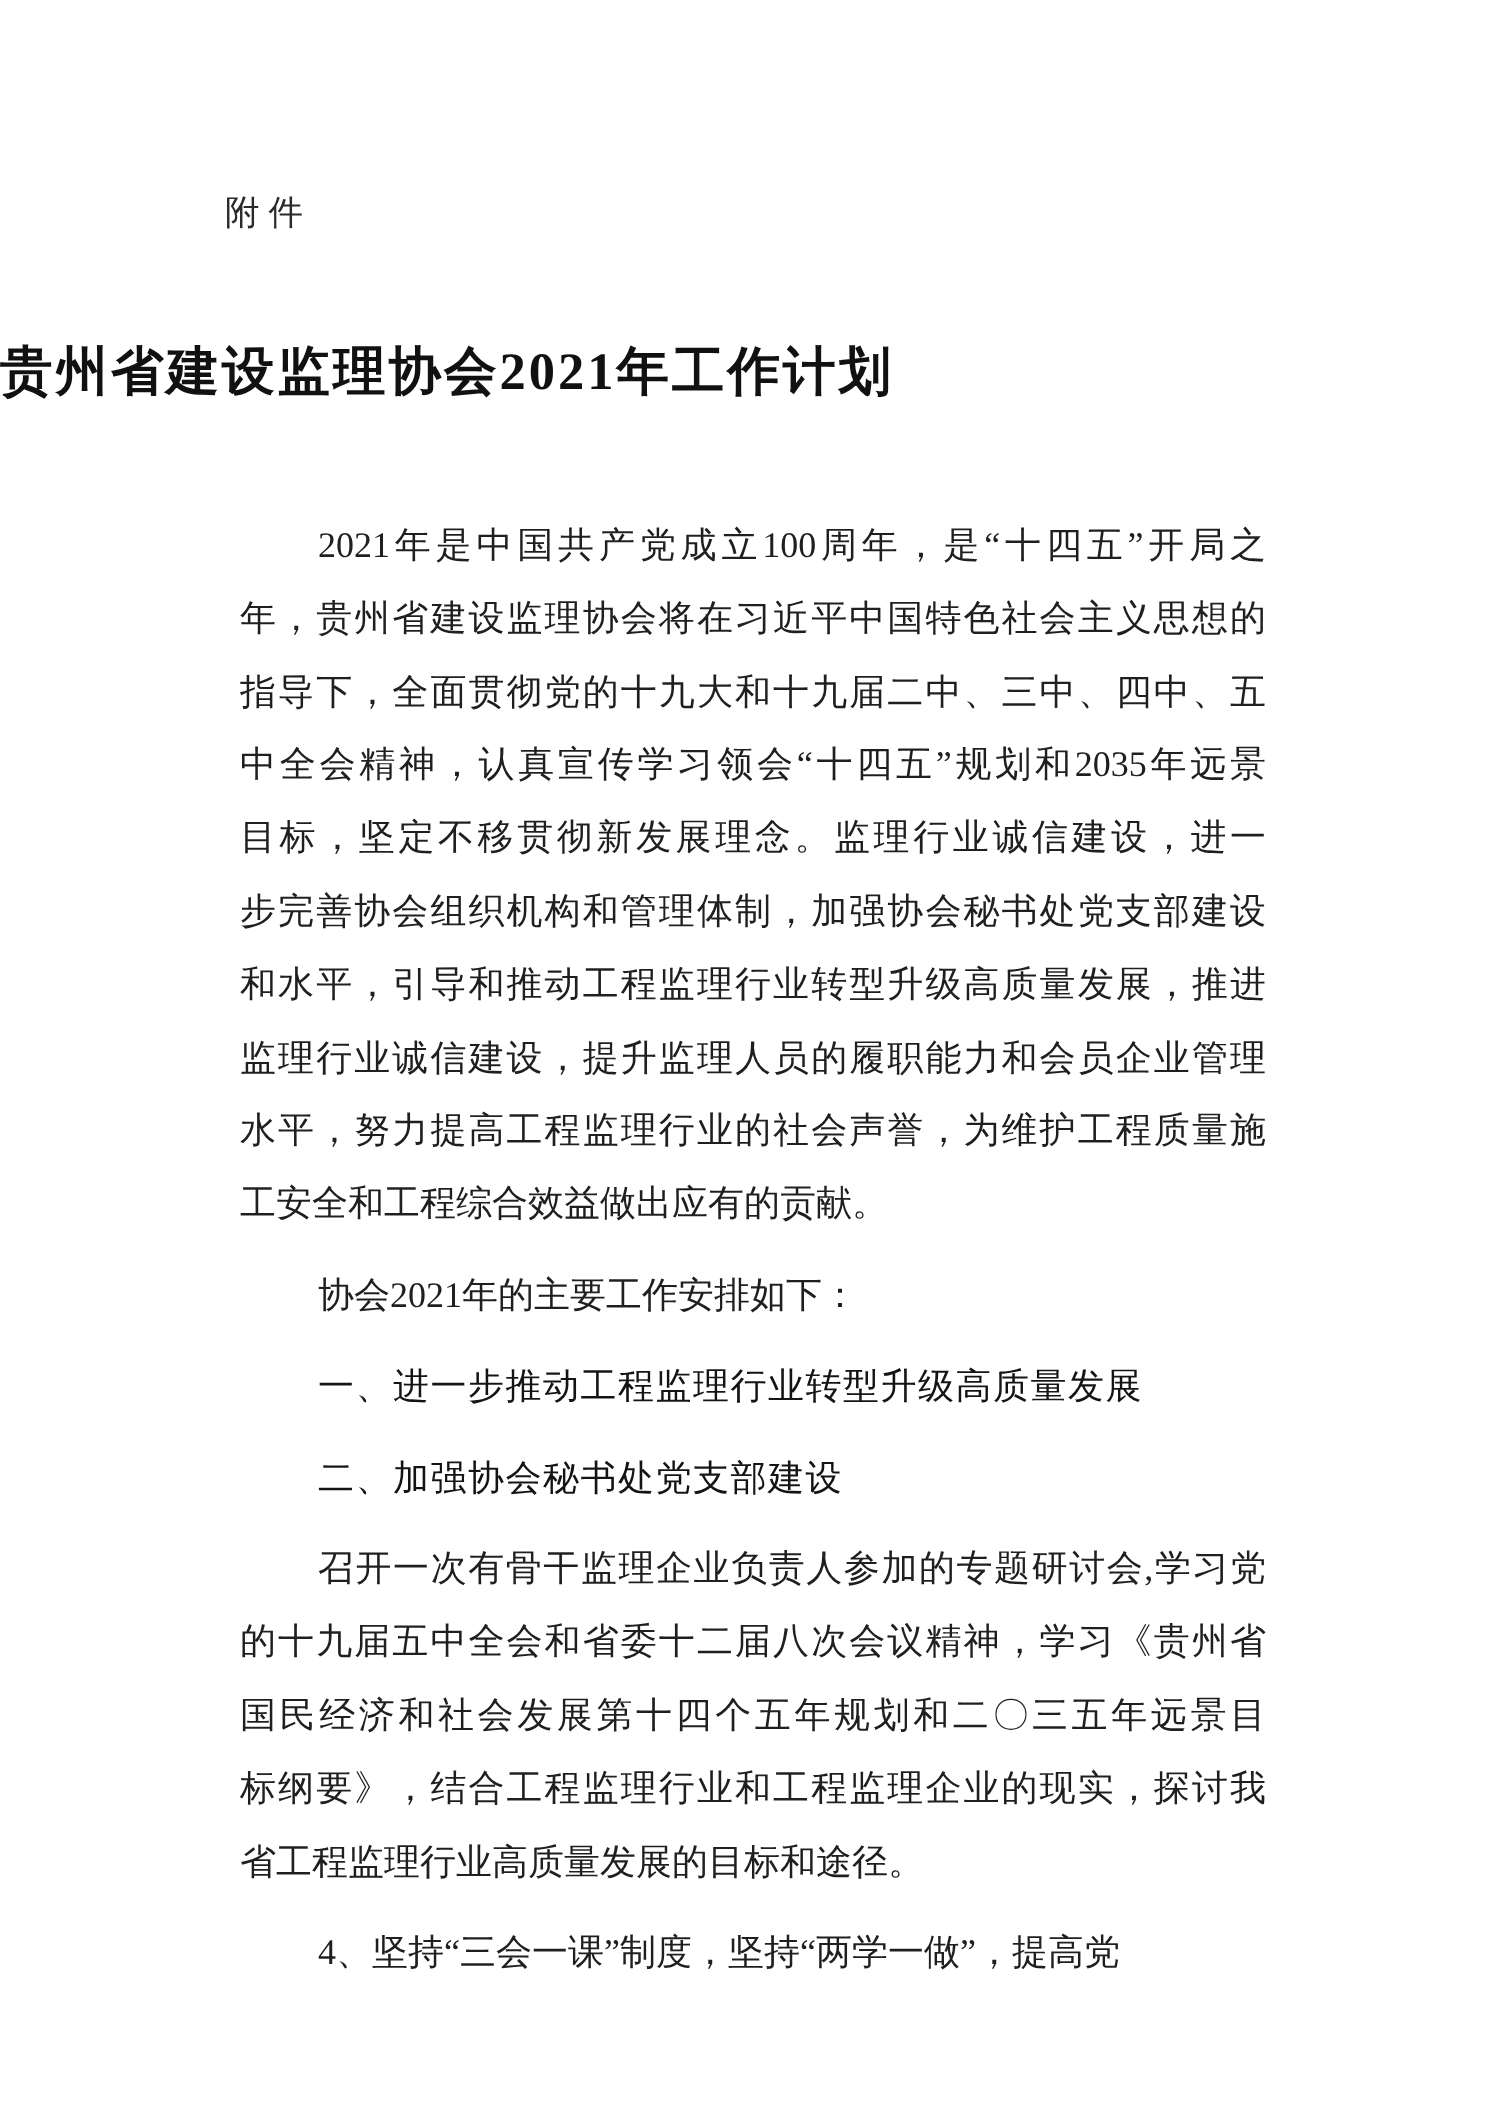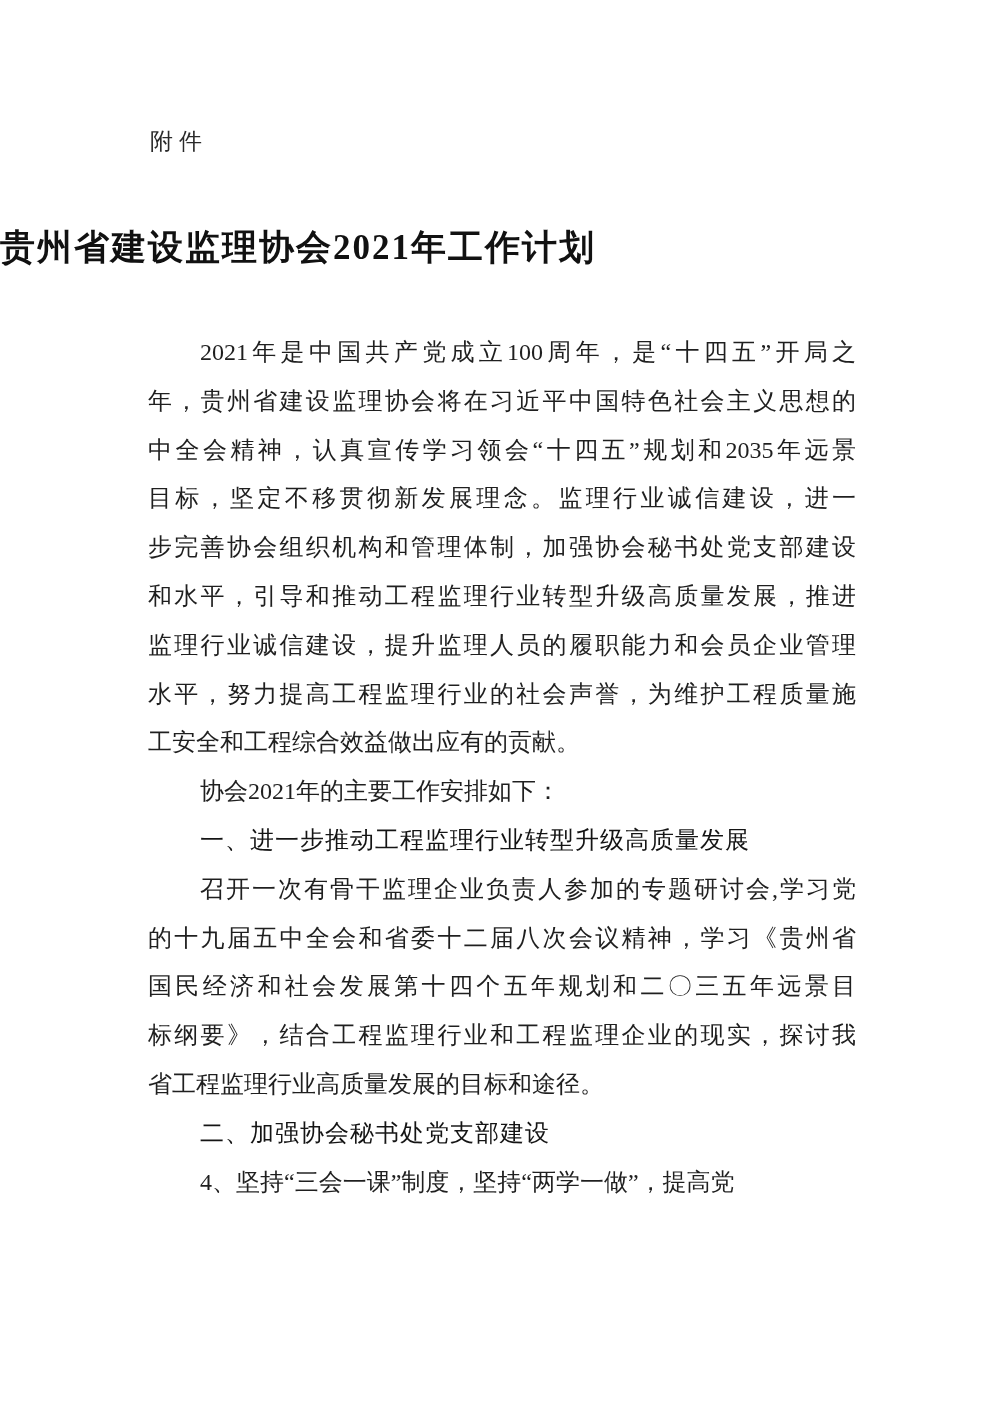--- a/index.html
+++ b/index.html
@@ -36,21 +36,21 @@
     line-height: 44px;
     color: #111111;
   }
   .doc-body {
     position: absolute;
     left: 148px;
     top: 328px;
     width: 708px;
   }
   .paragraph {
-    margin: 0;
+    margin: 12px;
     padding: 0;
   }
   .line {
     font-size: 24px;
     line-height: 48.8px;
     height: 48.8px;
     white-space: nowrap;
     text-align: justify;
     text-align-last: justify;
     color: #1f1f1f;
@@ -71,41 +71,42 @@
 </head>
 <body>
 
 <div class="page">
   <div class="attachment-label">附件</div>
   <div class="doc-title">贵州省建设监理协会2021年工作计划</div>
   <div class="doc-body">
       <div class="paragraph body">
         <div class="line first">2021年是中国共产党成立100周年，是“十四五”开局之</div>
         <div class="line">年，贵州省建设监理协会将在习近平中国特色社会主义思想的</div>
+        <div class="line">指导下，全面贯彻党的十九大和十九届二中、三中、四中、五</div>
         <div class="line">中全会精神，认真宣传学习领会“十四五”规划和2035年远景</div>
         <div class="line">目标，坚定不移贯彻新发展理念。监理行业诚信建设，进一</div>
         <div class="line">步完善协会组织机构和管理体制，加强协会秘书处党支部建设</div>
         <div class="line">和水平，引导和推动工程监理行业转型升级高质量发展，推进</div>
         <div class="line">监理行业诚信建设，提升监理人员的履职能力和会员企业管理</div>
         <div class="line">水平，努力提高工程监理行业的社会声誉，为维护工程质量施</div>
         <div class="line last">工安全和工程综合效益做出应有的贡献。</div>
       </div>
       <div class="paragraph body">
         <div class="line first last">协会2021年的主要工作安排如下：</div>
       </div>
       <div class="paragraph heading">
         <div class="line first last">一、进一步推动工程监理行业转型升级高质量发展</div>
       </div>
+      <div class="paragraph heading">
+        <div class="line first last">二、加强协会秘书处党支部建设</div>
+      </div>
       <div class="paragraph body">
         <div class="line first">召开一次有骨干监理企业负责人参加的专题研讨会,学习党</div>
         <div class="line">的十九届五中全会和省委十二届八次会议精神，学习《贵州省</div>
         <div class="line">国民经济和社会发展第十四个五年规划和二〇三五年远景目</div>
         <div class="line">标纲要》，结合工程监理行业和工程监理企业的现实，探讨我</div>
         <div class="line last">省工程监理行业高质量发展的目标和途径。</div>
-      </div>
-      <div class="paragraph heading">
-        <div class="line first last">二、加强协会秘书处党支部建设</div>
       </div>
       <div class="paragraph body">
         <div class="line first last">4、坚持“三会一课”制度，坚持“两学一做”，提高党</div>
       </div>
     </div>
 </div>
 
 </body></html>

